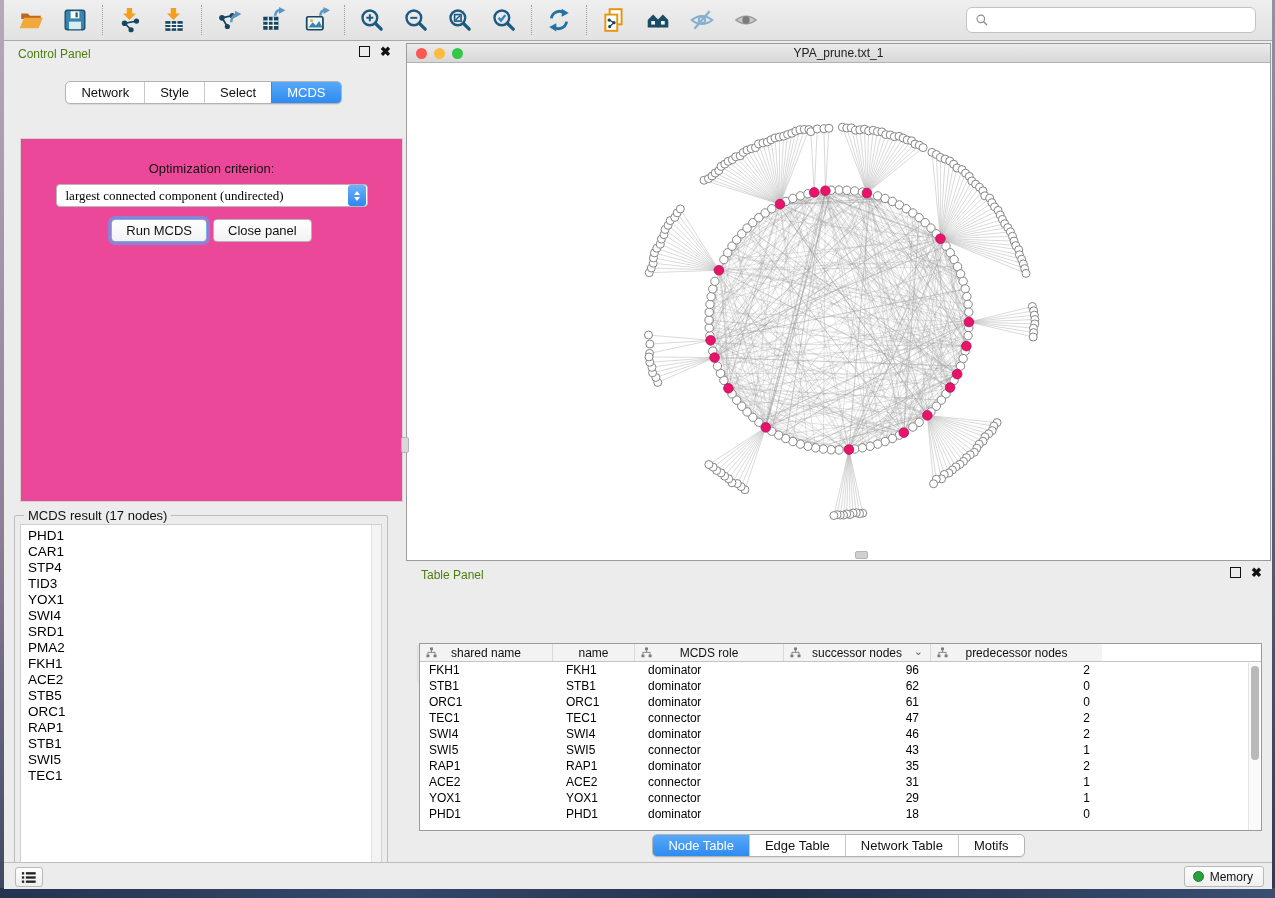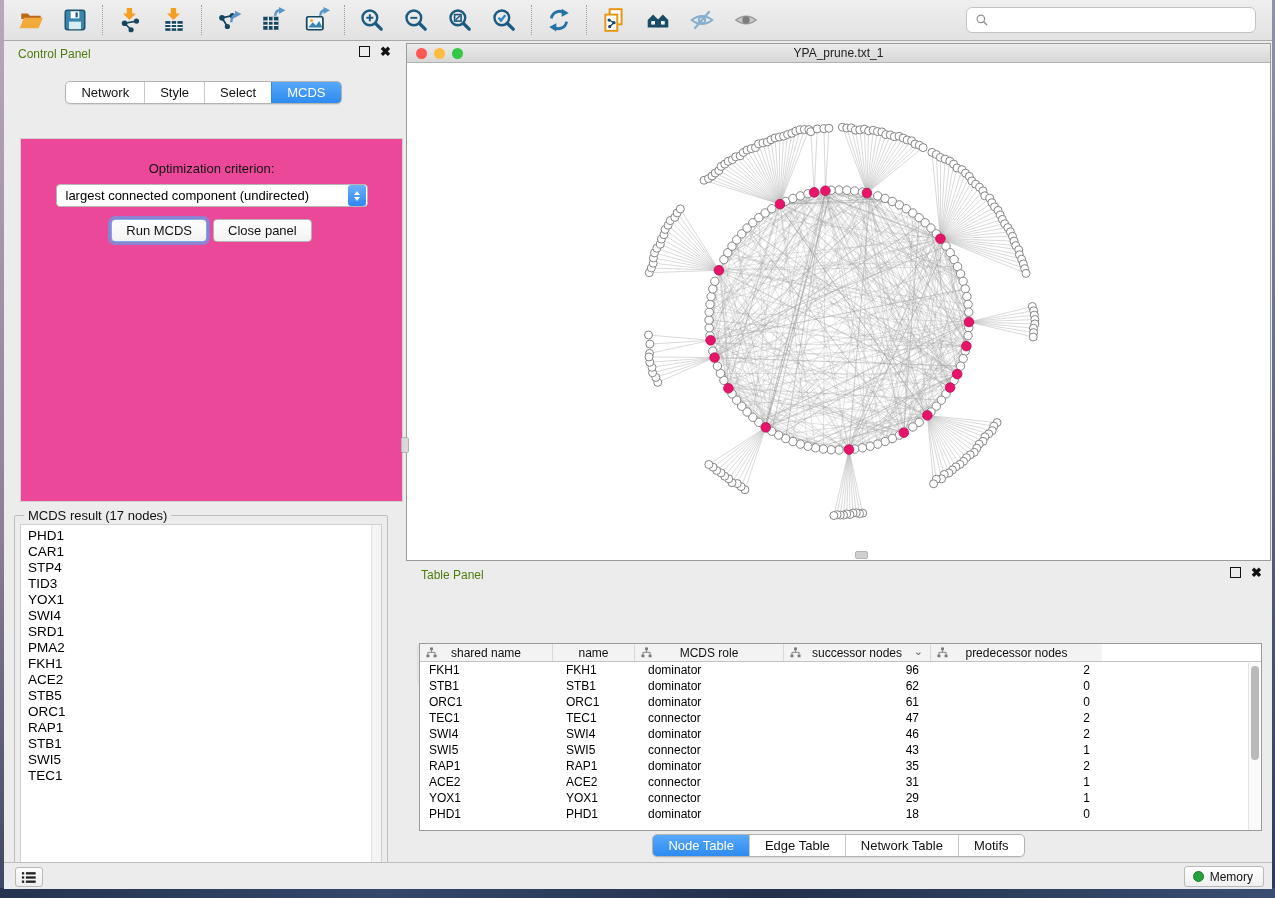--- a/index.html
+++ b/index.html
@@ -39,21 +39,21 @@
   .seg .tab { padding:3px 15px; font-size:13px; color:#111; border-left:1px solid #c9c9c9; cursor:default; white-space:nowrap; }
   .seg .tab:first-child { border-left:none; }
   .seg .tab.active { background:linear-gradient(#57a8f8,#2e8bf0); color:#fff; border-left-color:#2e8bf0; }
   .ctl-tabs-row { text-align:center; margin-top:14px; }
 
   .mcds-card { position:absolute; left:8px; top:97px; width:383px; height:364px;
                background:#ec4899; border:1px solid #d2d2d2; border-radius:1px;margin-left:8px; }
   .opt-label { text-align:center; font-size:13px; color:#111; margin-top:22px; }
   .combo { position:relative; margin:8px auto 0; width:312px; height:23px; background:#fff;
            border:1px solid #b7b7b7; border-radius:4px; display:flex; align-items:center; }
-  .combo-value { font-size:13px; padding-left:9px; flex:1; white-space:nowrap; overflow:hidden; }
+  .combo-value { font-size:13px; padding-left:9px; flex:1; white-space:nowrap; overflow:hidden;font-family:Liberation Serif, serif; }
   .combo-stepper { width:18px; height:21px; border-radius:3px; background:linear-gradient(#6cb1f7,#2e86f0);
                    display:flex; flex-direction:column; align-items:center; justify-content:center; gap:2px; margin-right:1px; }
   .arr-up { width:0; height:0; border-left:3.5px solid transparent; border-right:3.5px solid transparent; border-bottom:4px solid #fff; }
   .arr-dn { width:0; height:0; border-left:3.5px solid transparent; border-right:3.5px solid transparent; border-top:4px solid #fff; }
   .btn-row { display:flex; justify-content:center; gap:6px; margin-top:12px; }
   .btn { font-size:13px; padding:3px 14px; background:linear-gradient(#ffffff,#f2f2f2);
          border:1px solid #b5b5b5; border-radius:4px; color:#111; cursor:default; }
   .btn.focused { box-shadow:0 0 0 3px rgba(90,160,240,.65); border-color:#7aaee8; }
 
   .groupbox { position:absolute; left:10px; top:467px; width:374px; height:371px; }

